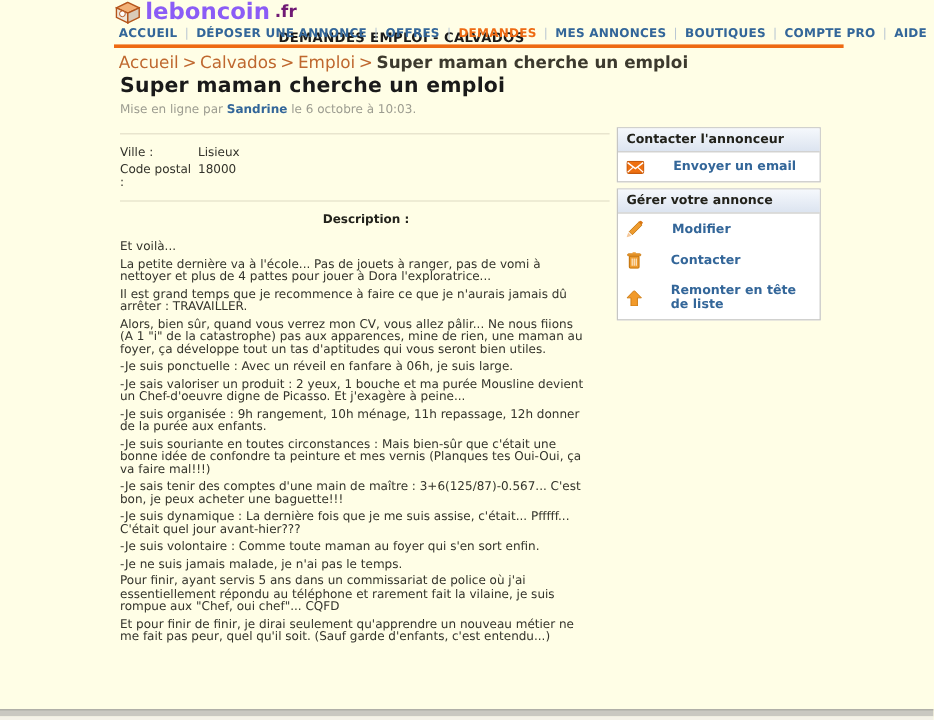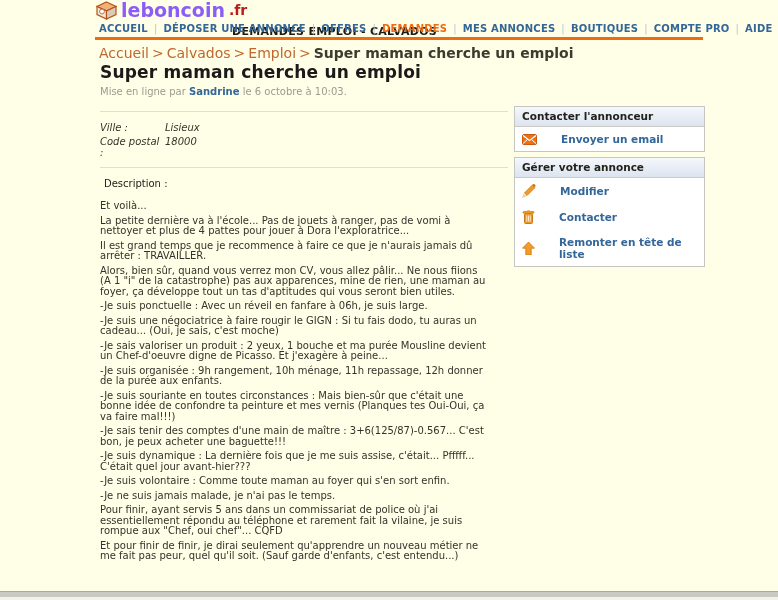--- a/index.html
+++ b/index.html
@@ -7,21 +7,21 @@
     width:778px; height:600px; position:relative; overflow:hidden;
     background:#FFFEE6; color:#33332B;
     font-family:"DejaVu Sans","Liberation Sans",sans-serif;
   }
   a { text-decoration:none; cursor:pointer; }
 
   
   .logo { position:absolute; left:96px; top:1px; display:flex; align-items:flex-end; gap:4px; }
   .logo-cube { width:21px; height:19px; display:block; }
   .logo-text { font-size:19px; font-weight:bold; color:#8b5cf6; line-height:19px; }
-  .logo-suffix { font-size:14px; font-weight:bold; color:#b91c1c; line-height:19px; }
+  .logo-suffix { font-size:14px; font-weight:bold; color:#701a75; line-height:19px; }
   .page-title { position:absolute; left:232px; top:25px; font-size:11px; font-weight:bold; color:#1A1A1A; letter-spacing:.3px; }
 
   .nav { position:absolute; left:99px; top:23px; font-size:10px; font-weight:bold; letter-spacing:.2px; white-space:nowrap; }
   .nav a { color:#336699; }
   .nav a.active { color:#EE6A13; }
   .nav .sep { color:#B9C6D2; margin:0 6px; font-weight:normal; }
   .orange-rule { position:absolute; left:95px; top:37px; width:608px; height:3px; background:#EE6A13; }
 
   .breadcrumb { position:absolute; left:99px; top:45px; font-size:14px; white-space:nowrap; }
   .breadcrumb a { color:#BF682F; }
@@ -29,29 +29,29 @@
   .breadcrumb .current { color:#3D3A2E; font-weight:bold; }
 
   
   .main { position:absolute; left:100px; top:62px; width:410px; }
   h1.ad-title { margin:0; font-size:17px; font-weight:bold; color:#1A1A1A; letter-spacing:.2px; }
   .byline { font-size:10px; color:#9C9C90; margin-top:4px; }
   .byline a { color:#336699; font-weight:bold; }
   .divider { border-top:1px solid #E3DFC9; height:0; margin:0; width:408px; }
   .div1 { margin-top:14px; }
   .params { font-size:10px; padding:7px 0 6px; }
-  .param-row { display:flex; margin:3px 0;font-style:italic; }
+  .param-row { display:flex; margin:3px 0; }
   .param-label { width:65px; }
   .param-value { }
-  .desc-label { font-weight:normal; font-size:10px; margin:10px 4px 12px; color:#22221B; }
+  .desc-label { font-weight:bold; font-size:10px; margin:10px 16px 12px; color:#22221B;text-align:center; }
   .desc { width:388px; }
   .desc p { margin:0 0 4px; font-size:10px; line-height:10.5px; color:#33332B; }
 
   
-  .sidebar { position:absolute; left:514px; top:106px; width:191px; font-size:10.5px; }
+  .sidebar { position:absolute; left:514px; top:106px; width:170px; font-size:10.5px; }
   .side-box { border:1px solid #C6C6C3; background:#FFFFFF; margin-bottom:5px; }
   .side-box-header { background:linear-gradient(#F5F8FC,#DCE4F0); border-bottom:1px solid #C9C9C6; padding:3px 7px 4px; font-weight:bold; color:#22221B; }
   .side-item { display:flex; align-items:center; gap:24px; padding:6px 7px; }
   .side-item a { color:#336699; font-weight:bold; }
   .side-item svg { flex:0 0 auto; display:block; }
 
   
   .bottom-strip { position:absolute; left:0; bottom:0; width:778px; }
   .bottom-strip .bar { height:5px; background:#C9C8C1; border-top:1px solid #A9A8A1; }
   .bottom-strip .below { height:3px; background:#F4F2E8; }
@@ -99,21 +99,20 @@
     </div>
   </div>
   <div class="divider"></div>
   <div class="desc-label">Description :</div>
   <div class="desc">
     <p>Et voilà...</p>
     <p>La petite dernière va à l'école... Pas de jouets à ranger, pas de vomi à nettoyer et plus de 4 pattes pour jouer à Dora l'exploratrice...</p>
     <p>Il est grand temps que je recommence à faire ce que je n'aurais jamais dû arrêter : TRAVAILLER.</p>
     <p>Alors, bien sûr, quand vous verrez mon CV, vous allez pâlir... Ne nous fiions (A 1 "i" de la catastrophe) pas aux apparences, mine de rien, une maman au foyer, ça développe tout un tas d'aptitudes qui vous seront bien utiles.</p>
     <p>-Je suis ponctuelle : Avec un réveil en fanfare à 06h, je suis large.</p>
-    <p>-Je suis une négociatrice à faire rougir le GIGN : Si tu fais dodo, tu auras un cadeau... (Oui, je sais, c'est moche)</p>
     <p>-Je sais valoriser un produit : 2 yeux, 1 bouche et ma purée Mousline devient un Chef-d'oeuvre digne de Picasso. Et j'exagère à peine...</p>
     <p>-Je suis organisée : 9h rangement, 10h ménage, 11h repassage, 12h donner de la purée aux enfants.</p>
     <p>-Je suis souriante en toutes circonstances : Mais bien-sûr que c'était une bonne idée de confondre ta peinture et mes vernis (Planques tes Oui-Oui, ça va faire mal!!!)</p>
     <p>-Je sais tenir des comptes d'une main de maître : 3+6(125/87)-0.567... C'est bon, je peux acheter une baguette!!!</p>
     <p>-Je suis dynamique : La dernière fois que je me suis assise, c'était... Pfffff... C'était quel jour avant-hier???</p>
     <p>-Je suis volontaire : Comme toute maman au foyer qui s'en sort enfin.</p>
     <p>-Je ne suis jamais malade, je n'ai pas le temps.</p>
     <p>Pour finir, ayant servis 5 ans dans un commissariat de police où j'ai essentiellement répondu au téléphone et rarement fait la vilaine, je suis rompue aux "Chef, oui chef"... CQFD</p>
     <p>Et pour finir de finir, je dirai seulement qu'apprendre un nouveau métier ne me fait pas peur, quel qu'il soit. (Sauf garde d'enfants, c'est entendu...)</p>
   </div>

